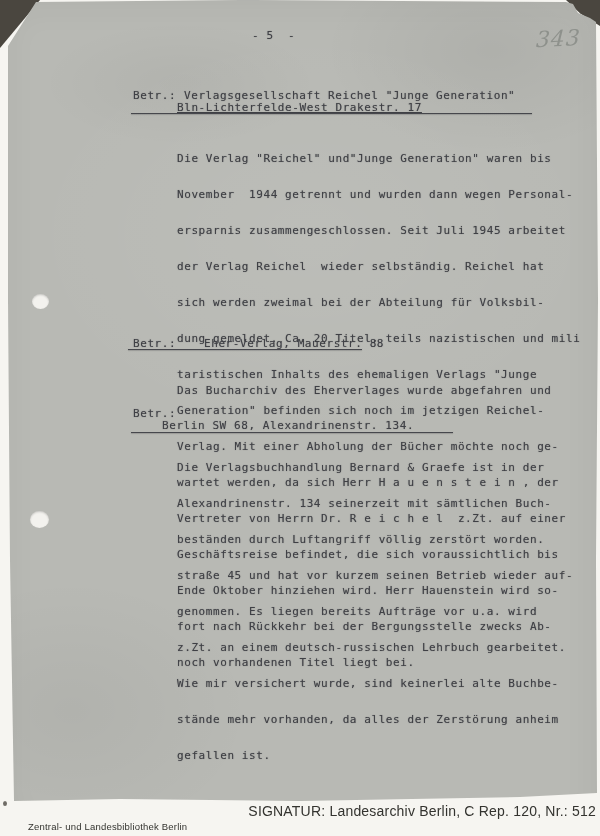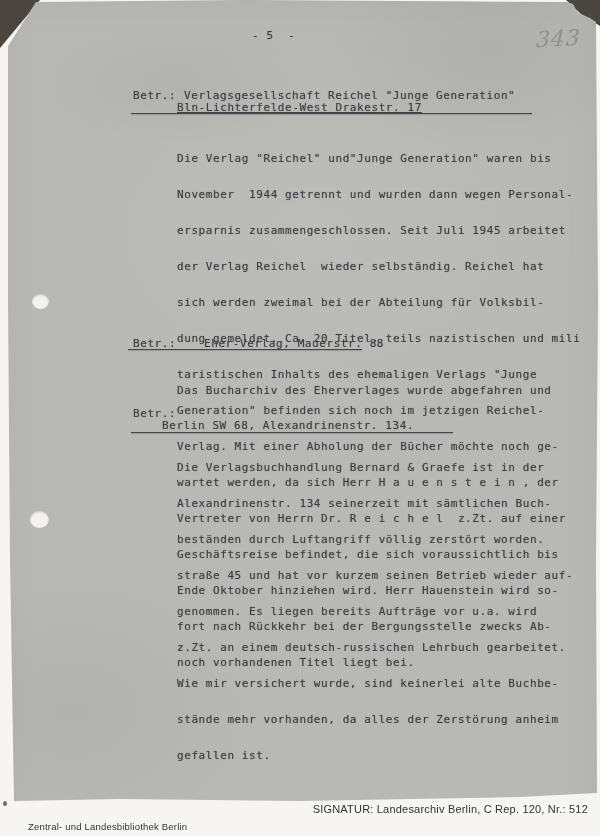--- a/index.html
+++ b/index.html
@@ -58,22 +58,22 @@
     font-size:22px;color:#8e918c;letter-spacing:1px;
     transform:rotate(-3deg) skewX(-6deg);
   }
   
   .footer-left{
     position:absolute;left:28px;top:801px;
     font-size:9.5px;line-height:10.5px;color:#33332f;letter-spacing:0.2px;
     white-space:pre;
   }
   .footer-right{
-    position:absolute;right:12px;top:803px;
-    font-size:11px;color:#33332f;letter-spacing:0.2px;white-space:pre;text-align:center;
+    position:absolute;right:4px;top:803px;
+    font-size:14px;color:#33332f;letter-spacing:0.2px;white-space:pre;text-align:center;
   }
   
   .s0-label{left:133px;top:90px;}
   .s0-h0{left:184px;top:90px;}
   .s0-h1{left:177px;top:102px;text-decoration:underline;}
   .s0-u{left:131px;top:111px;width:401px;}
   .s0-body{left:177px;top:129px;}
   .s1-label{left:133px;top:338px;}
   .s1-h0{left:184px;top:338px;margin-left:20px;}
   .s1-u{left:128px;top:347px;width:234px;}

